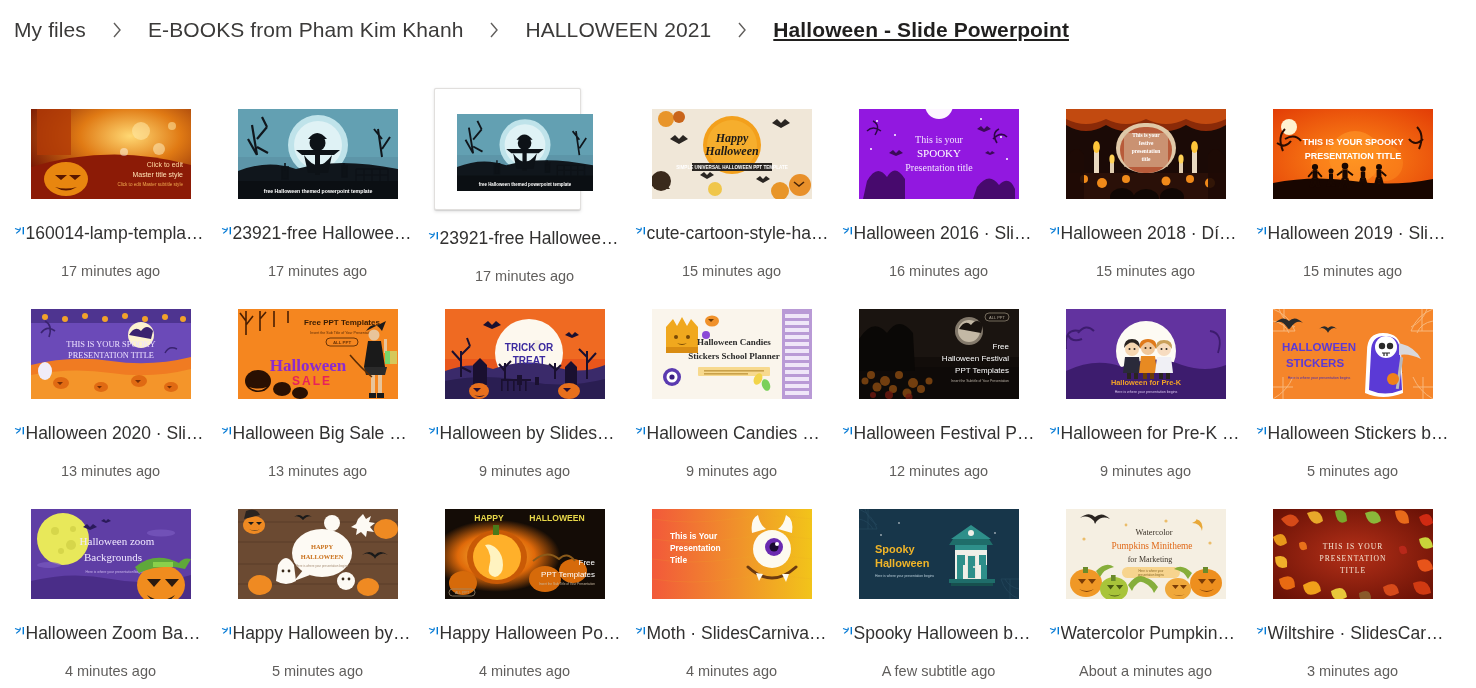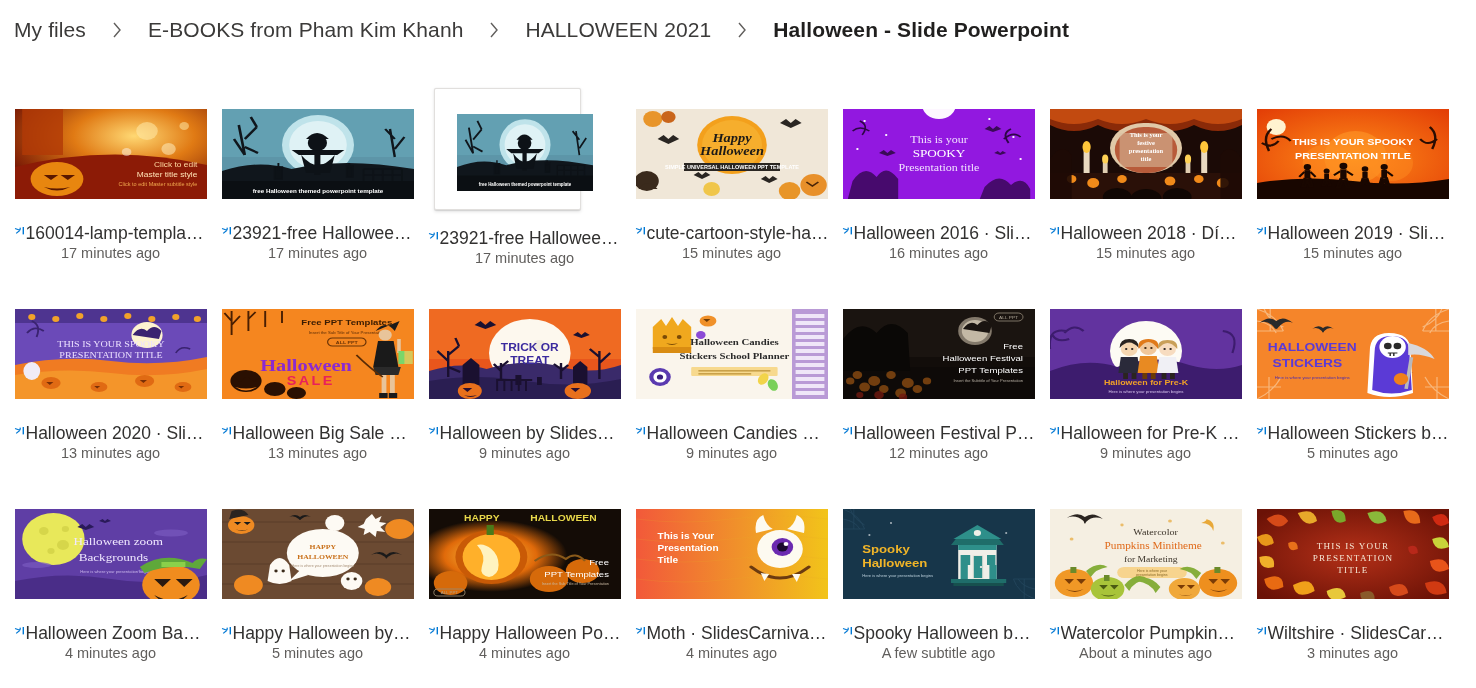--- a/index.html
+++ b/index.html
@@ -24,20 +24,21 @@
     color: #3b3a39;
     letter-spacing: 0.1px;
     white-space: nowrap;
     cursor: pointer;
     padding: 2px 2px;
   }
   .crumb.current {
     font-weight: bold;
     color: #201f1e;
     cursor: default;
+    text-decoration: underline;
   }
   .crumb-sep {
     display: inline-flex;
     align-items: center;
     justify-content: center;
     width: 26px;
     height: 22px;
     color: #605e5c;
     flex: 0 0 auto;
   }
@@ -75,21 +76,21 @@
     top: -9px;
     width: 147px;
     height: 122px;
     background: #ffffff;
     border: 1px solid #e1dfdd;
     box-shadow: 0 1.6px 3.6px rgba(0,0,0,.10), 0 0.3px 0.9px rgba(0,0,0,.10);
   }
 
   .thumb-wrap {
     position: relative;
-    width: 192px;
+    width: 160px;
     height: 90px;
     margin-top: 12px;
     overflow: hidden;
     background: #f3f2f1;
     flex: 0 0 auto;
   }
   .tile.selected .thumb-wrap {
     width: 136px;
     height: 77px;
     margin-top: 17px;
@@ -116,21 +117,21 @@
   .fname {
     font-size: 17.5px;
     color: #323130;
     white-space: nowrap;
     overflow: hidden;
     text-overflow: ellipsis;
     max-width: 186px;
     line-height: 22px;
   }
   .fdate {
-    margin-top: 0;
+    margin-top: 18px;
     font-size: 14.5px;
     color: #605e5c;
     text-align: center;
     line-height: 18px;
   }
 
   
   .th-svg { position:absolute; inset:0; width:100%; height:100%; display:block; }
 </style>
 </head>

